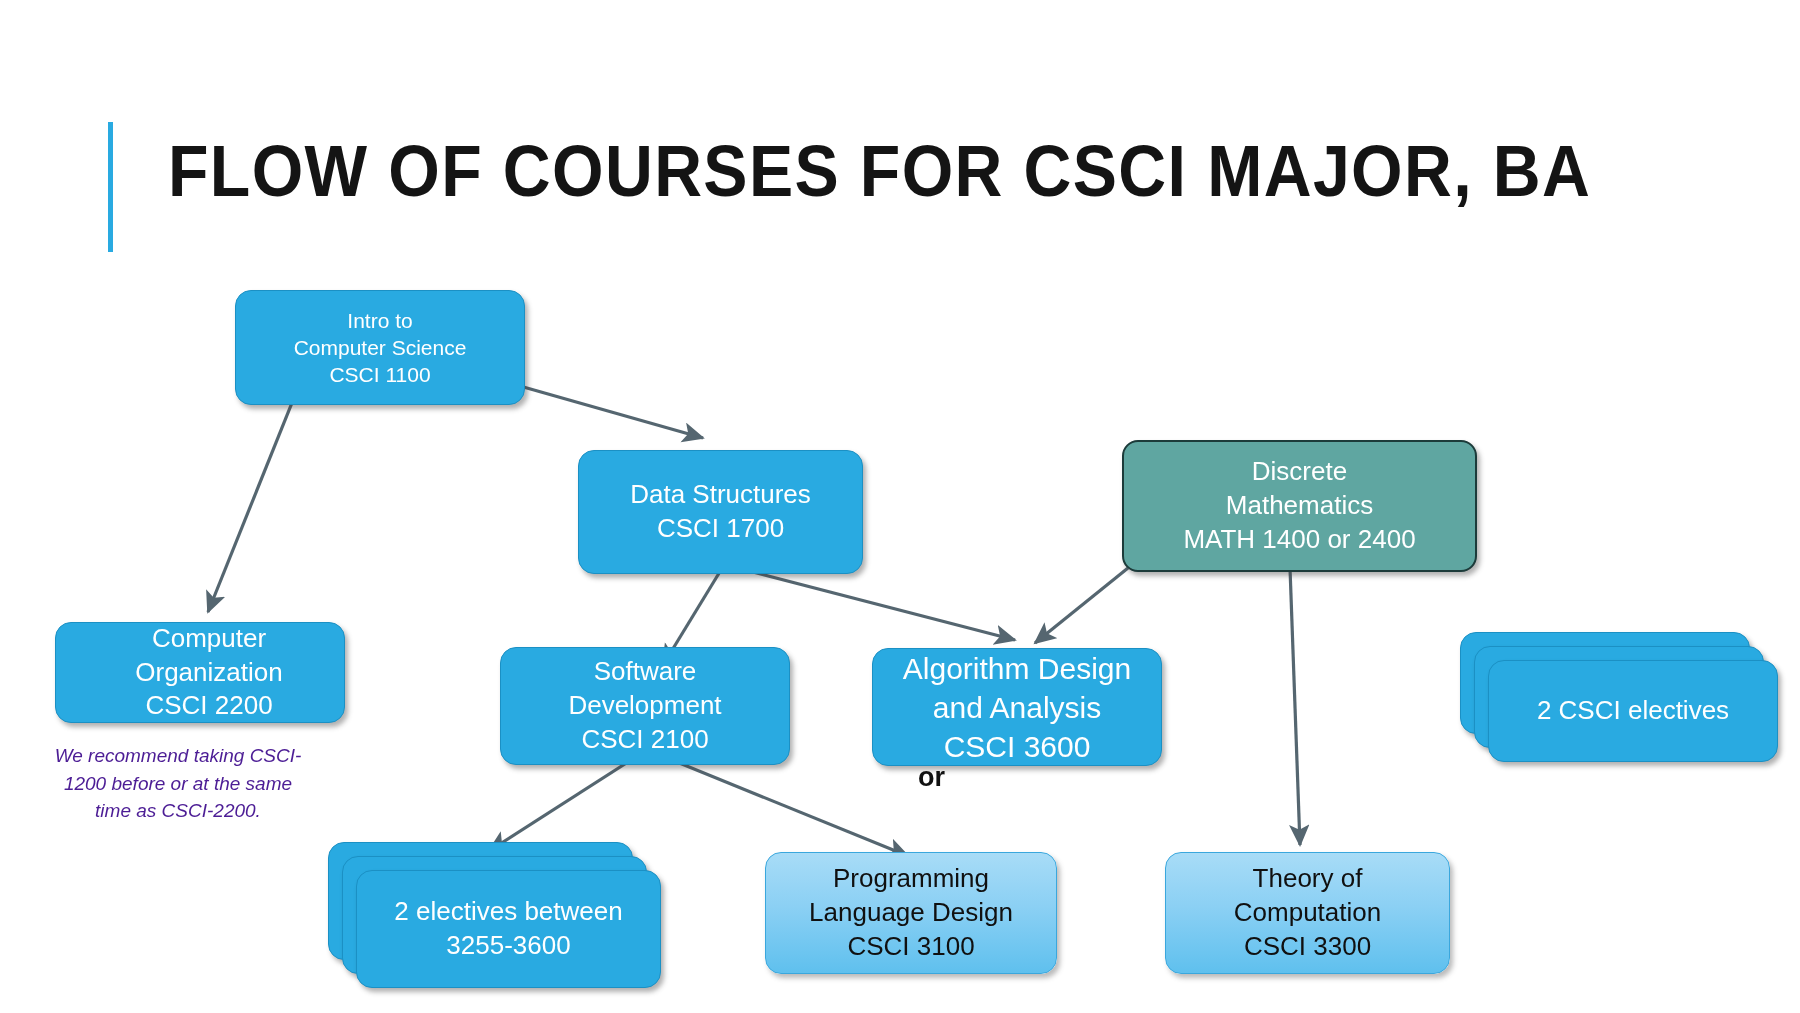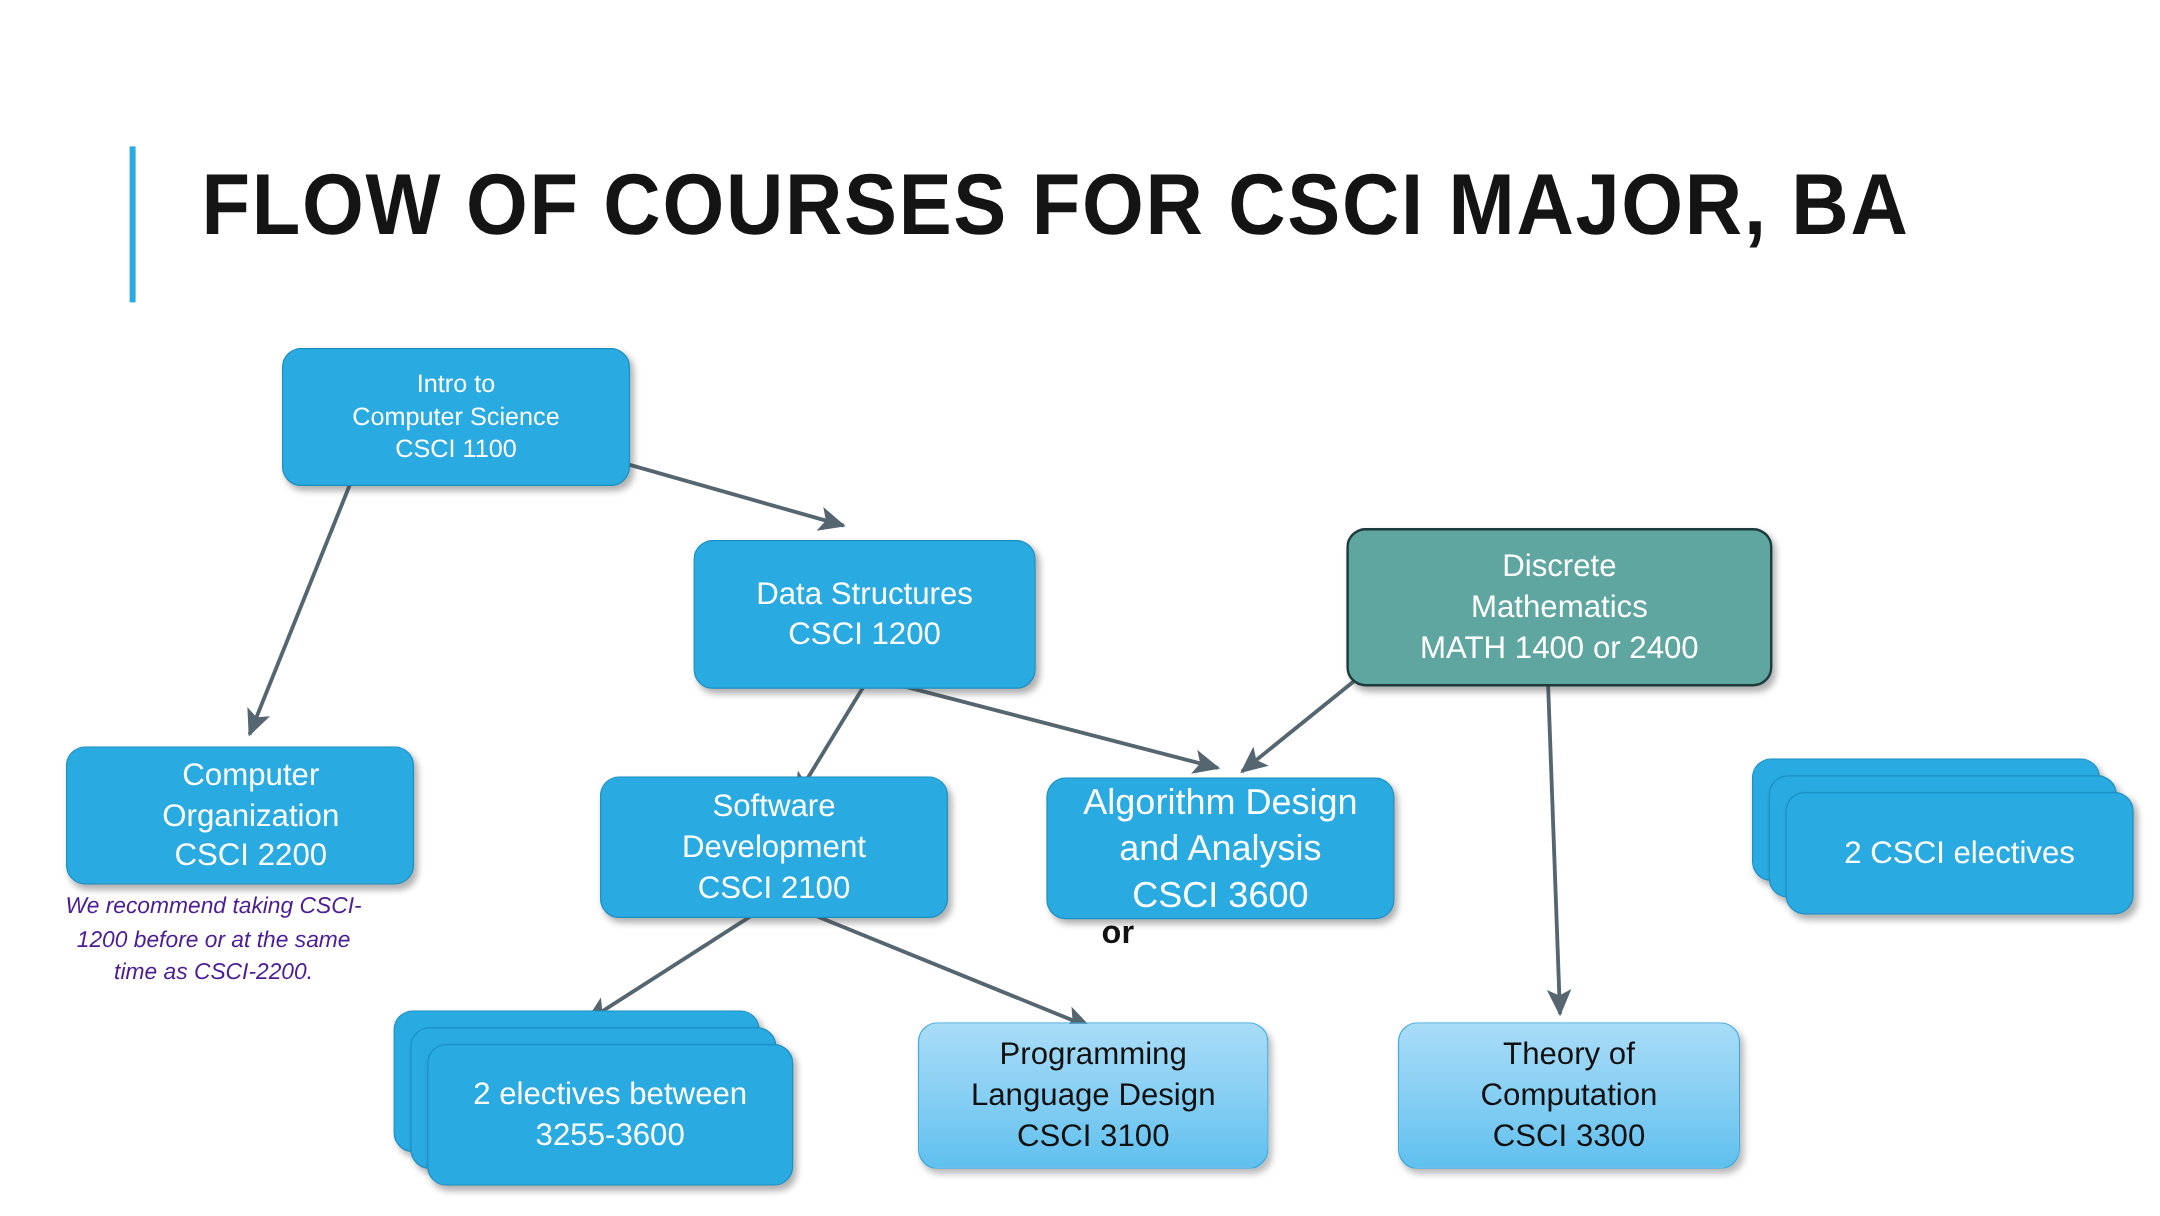--- a/index.html
+++ b/index.html
@@ -179,33 +179,33 @@
     <div class="txt">
       <div>Intro to</div>
       <div>Computer Science</div>
       <div>CSCI 1100</div>
     </div>
   </div>
 
   <div class="node node-blue" style="left:578px; top:450px; width:285px; height:124px; font-size:26px;">
     <div class="txt">
       <div>Data Structures</div>
-      <div>CSCI 1200</div>
+      <div>CSCI 1700</div>
     </div>
   </div>
 
   <div class="node node-teal" style="left:1122px; top:440px; width:355px; height:132px; font-size:26px;">
     <div class="txt">
       <div>Discrete</div>
       <div>Mathematics</div>
       <div>MATH 1400 or 2400</div>
     </div>
   </div>
 
-  <div class="node node-blue" style="left:55px; top:622px; width:290px; height:115px; font-size:26px;padding-left:28px;">
+  <div class="node node-blue" style="left:55px; top:622px; width:290px; height:101px; font-size:26px;padding-left:28px;">
     <div class="txt">
       <div>Computer</div>
       <div>Organization</div>
       <div>CSCI 2200</div>
     </div>
   </div>
 
   <div id="recommend-note">We recommend taking CSCI-1200 before or at the same time as CSCI-2200.</div>
 
   <div class="node node-blue" style="left:500px; top:647px; width:290px; height:118px; font-size:26px;">

